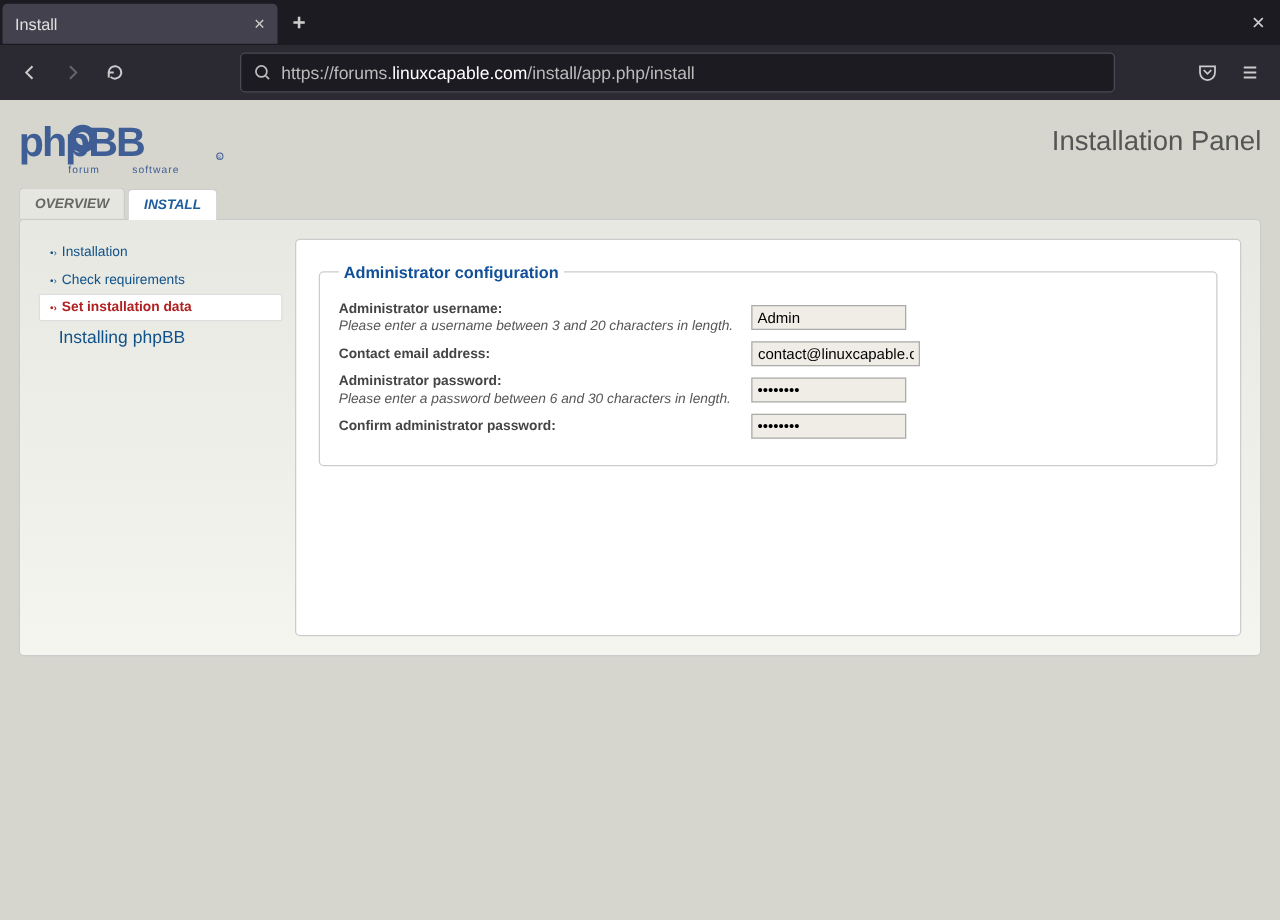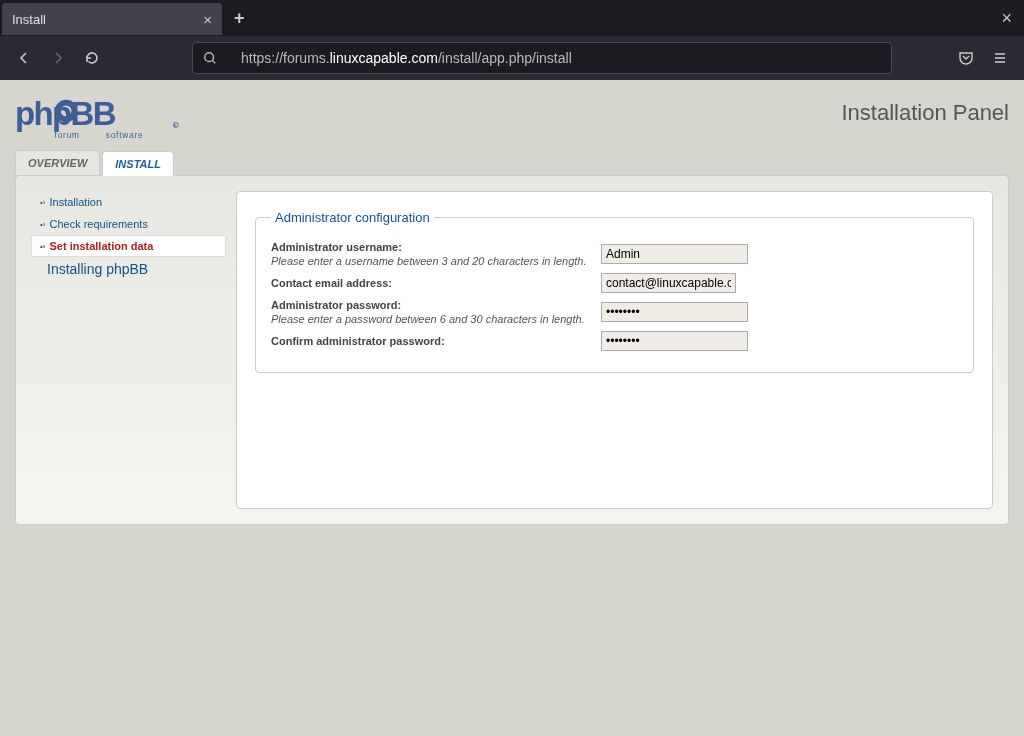--- a/index.html
+++ b/index.html
@@ -9,21 +9,21 @@
 .browser-chrome { background: #2b2a33; }
 .tab-bar { display: flex; align-items: center; height: 36px; background: #1c1b22; }
 .tab { display: flex; align-items: center; justify-content: space-between; background: #42414d; color: #e0e0e0; height: 32px; width: 220px; margin: 2px 0 0 2px; padding: 0 10px; border-radius: 4px 4px 0 0; font-size: 13px; }
 .tab-close { color: #ccc; font-size: 15px; cursor: pointer; }
 .tab-new { color: #ccc; font-size: 18px; margin-left: 12px; cursor: pointer; font-weight: bold; }
 .window-close { margin-left: auto; color: #ccc; font-size: 18px; margin-right: 12px; cursor: pointer; }
 
 .nav-bar { display: flex; align-items: center; height: 44px; background: #2b2a33; padding: 0 10px; gap: 6px; }
 .nav-icon { width: 28px; height: 28px; display: flex; align-items: center; justify-content: center; color: #ccc; border-radius: 4px; cursor: pointer; }
 .nav-icon.disabled { color: #666; }
-.url-bar { flex: 1; max-width: 700px; margin-left: 80px; background: #1c1b22; border: 1px solid #4a4a55; border-radius: 4px; height: 32px; display: flex; align-items: center; padding: 0 10px; gap: 24px; color: #bbb; font-size: 14px; }
+.url-bar { flex: 1; max-width: 700px; margin-left: 80px; background: #1c1b22; border: 1px solid #4a4a55; border-radius: 4px; height: 32px; display: flex; align-items: center; padding: 0 10px; gap: 8px; color: #bbb; font-size: 14px; }
 .url-bar .host { color: #fff; }
 .right-icons { margin-left: auto; display: flex; gap: 6px; }
 
 
 .page { background: #d6d6ce; padding: 0; height: calc(736px - 80px); overflow: auto; }
 .header { display: flex; align-items: flex-start; justify-content: space-between; padding: 10px 15px 5px 15px; }
 .panel-title { color: #555; font-size: 22px; font-family: "Trebuchet MS", Arial, sans-serif; margin-top: 10px; text-align: right; }
 
 .tabs { margin: 0 15px; }
 .tab-btn { display: inline-block; padding: 6px 12px; font-size: 11px; font-weight: bold; color: #666; background: #e6e6e0; border: 1px solid #ccc; border-bottom: none; border-radius: 4px 4px 0 0; margin-right: 2px; cursor: pointer; font-style: italic; }
@@ -33,26 +33,26 @@
 
 .sidebar { width: 195px; flex-shrink: 0; }
 .sidebar-item { padding: 4px 8px; font-size: 11px; cursor: pointer; border: 1px solid transparent; display: flex; align-items: center; gap: 4px; }
 .sidebar-item .bullet { font-size: 8px; }
 .sidebar-item.link { color: #105289; }
 .sidebar-item.active { color: #b02020; font-weight: bold; background: #fff; border: 1px solid #ddd; border-radius: 2px; }
 .sub-item { padding-left: 16px; color: #105289; font-size: 14px; padding-top: 4px; padding-bottom: 4px; cursor: pointer; }
 
 .content { flex: 1; background: #fff; border: 1px solid #ccc; border-radius: 4px; padding: 18px; }
 fieldset { border: 1px solid #ccc; border-radius: 4px; padding: 10px 15px 15px 15px; }
-legend { color: #115098; font-family: "Trebuchet MS", Arial, sans-serif; font-size: 13px; font-weight: normal; padding: 0 4px; }
+legend { color: #115098; font-family: "Trebuchet MS", Arial, sans-serif; font-size: 13px; font-weight: bold; padding: 0 4px; }
 .form-row { display: flex; align-items: center; margin: 6px 0; }
 .label-col { width: 330px; }
 .label-col label { font-weight: bold; color: #444; font-size: 11px; }
 .explain { font-style: italic; color: #555; font-size: 11px; margin-top: 2px; }
-.input-col input { width: 147px; padding: 2px 4px; font-size: 12px; background: #f0ede6; border: 1px solid #aaa; }
+.input-col input { width: 124px; padding: 2px 4px; font-size: 12px; background: #f0ede6; border: 1px solid #aaa; }
 .input-col input.wide { width: 135px; }
 .submit-row { text-align: center; margin-top: 18px; }
 .submit-row input { padding: 3px 6px; font-size: 12px; font-weight: bold; background: #fafafa; border: 2px solid #333; cursor: pointer; }
 
 
 .logo { width: 165px; height: 55px; }
 .logo svg { width: 100%; height: 100%; }
 </style>
 </head>
 <body>

